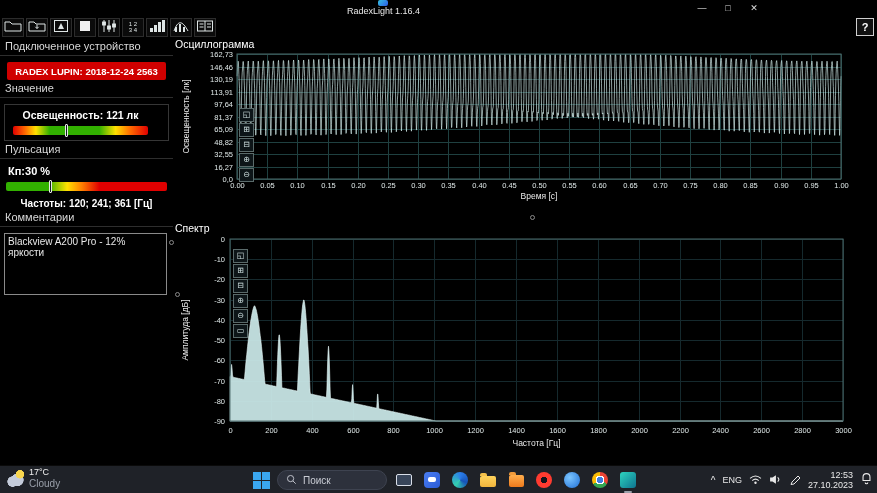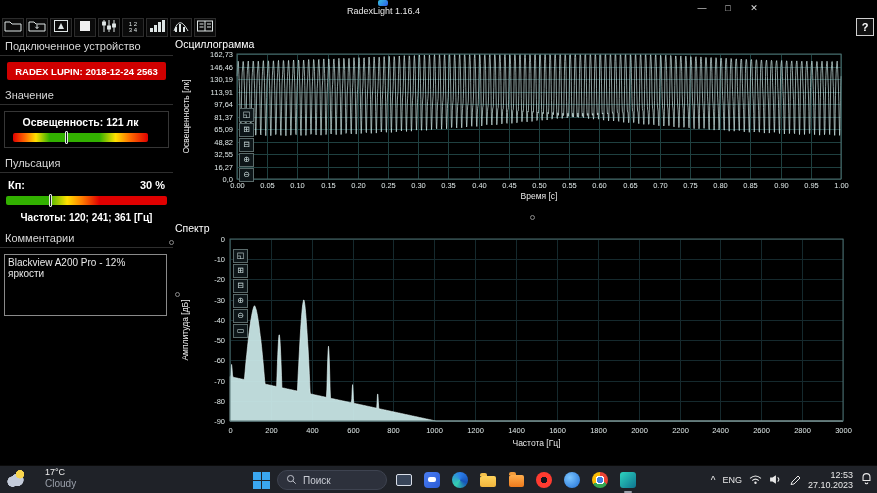--- a/index.html
+++ b/index.html
@@ -12,54 +12,54 @@
   .win-ctrl span{width:26px;height:16px;display:flex;align-items:center;justify-content:center;
     color:#ddd;font-size:9px;cursor:default;}
   .toolbar{position:absolute;left:0;top:16px;width:877px;height:22px;background:#000;display:flex;
     align-items:center;gap:2px;padding-left:2px;box-sizing:border-box;}
   .tb{width:22px;height:19px;background:#0b0b0b;border:1px solid #2c2c2c;display:flex;
     align-items:center;justify-content:center;padding:0;box-sizing:border-box;}
   .help-btn{position:absolute;right:3px;top:2px;width:16px;height:16px;border:1px solid #cfcfcf;
     color:#fff;font-weight:bold;font-size:11px;display:flex;align-items:center;justify-content:center;background:#111;}
   
   .left-panel{position:absolute;left:0;top:38px;width:173px;height:427px;background:#000;color:#ddd;}
-  .sec-head{font-size:11px;color:#d8d8d8;padding:2px 5px 3px 5px;border-bottom:1px solid #2e2e2e;margin-top:7px;}
+  .sec-head{font-size:11px;color:#d8d8d8;padding:2px 5px 3px 5px;border-bottom:1px solid #2e2e2e;margin-top:0;}
   .device-box{margin:6px 7px 0 7px;height:18px;background:#d00000;border-radius:2px;color:#fff;
     font-size:9.5px;font-weight:bold;display:flex;align-items:center;justify-content:center;white-space:nowrap;}
   .value-box{margin:6px 4px 0 4px;border:1px solid #363636;padding:4px 14px 5px 2px;}
   .value-label{font-size:10.5px;font-weight:bold;color:#fff;text-align:center;}
   .gbar-wrap{position:relative;margin:5px 6px 0 6px;height:9px;}
   .gbar{width:100%;height:100%;border-radius:2px;}
   .gbar-lux{background:linear-gradient(90deg,#e00000 0%,#ff6a00 9%,#ffe000 17%,#32b000 27%,#32b000 64%,#ffe000 76%,#ff6a00 87%,#e00000 100%);}
   .gbar-kp{background:linear-gradient(90deg,#32b000 0%,#32b000 26%,#ffe000 38%,#ff8000 47%,#e00000 58%,#e00000 100%);}
   .marker{position:absolute;top:-2px;width:3px;height:13px;background:#101d1c;border:1px solid #e8e8e8;
     border-radius:1px;box-sizing:border-box;}
   .kp-row{display:flex;align-items:baseline;margin:6px 8px 0 8px;font-size:11px;}
   .kp-lab{font-weight:bold;color:#fff;}
-  .kp-val{flex:1;text-align:right;font-weight:bold;color:#fff;font-size:11px;}
+  .kp-val{flex:1;text-align:left;font-weight:bold;color:#fff;font-size:11px;}
   .freq-line{margin-top:7px;text-align:center;font-size:10px;font-weight:bold;color:#fff;}
   .comment-box{margin:6px 6px 0 4px;height:62px;border:1px solid #8a8a8a;background:#000;color:#e8e8e8;
     font-size:10px;padding:2px 3px;box-sizing:border-box;}
   
   .charts{position:absolute;left:175px;top:38px;width:702px;height:427px;background:#000;}
   .chart{position:relative;width:702px;}
   #chart-osc{height:175px;}
   #chart-spec{height:239px;}
   .chart-title{height:13px;text-align:left;color:#fff;font-size:10.5px;}
   .chart svg{display:block;}
   .mini-tools{position:absolute;display:flex;flex-direction:column;gap:1px;}
   #osc-tools{left:64px;top:70px;}
   #spec-tools{left:58px;top:27px;}
   .mini-btn{width:13px;height:12px;border:1px solid #5a6a6a;background:#0d1518;color:#cfe0e0;
     font-size:8px;line-height:10px;display:flex;align-items:center;justify-content:center;}
   .splitter{height:9px;position:relative;}
   .dot-handle{position:absolute;width:5px;height:5px;border:1px solid #8a8a8a;border-radius:50%;background:#000;box-sizing:border-box;}
   
   .taskbar{position:absolute;left:0;top:465px;width:877px;height:28px;background:#1f2228;border-top:1px solid #0a0a0a;box-sizing:border-box;}
-  .weather{position:absolute;left:5px;top:2px;display:flex;align-items:center;gap:20px;}
+  .weather{position:absolute;left:5px;top:2px;display:flex;align-items:center;gap:4px;}
   .weather-ic{width:20px;height:17px;background:
     radial-gradient(circle at 75% 25%,#f8d64e 0 4px,transparent 4.5px),
     radial-gradient(circle at 38% 68%,#c4ccda 0 5px,transparent 5.5px),
     radial-gradient(circle at 62% 58%,#c4ccda 0 6px,transparent 6.5px);}
   .weather-txt{display:flex;flex-direction:column;line-height:1.1;}
   .weather-temp{color:#f0f0f0;font-size:9px;}
   .weather-cond{color:#9aa0aa;font-size:10px;}
   .tb-center{position:absolute;left:251px;top:3px;display:flex;align-items:center;gap:6px;}
   .start{width:20px;height:20px;display:grid;grid-template-columns:8px 8px;grid-template-rows:8px 8px;
     gap:1px;place-content:center;}

